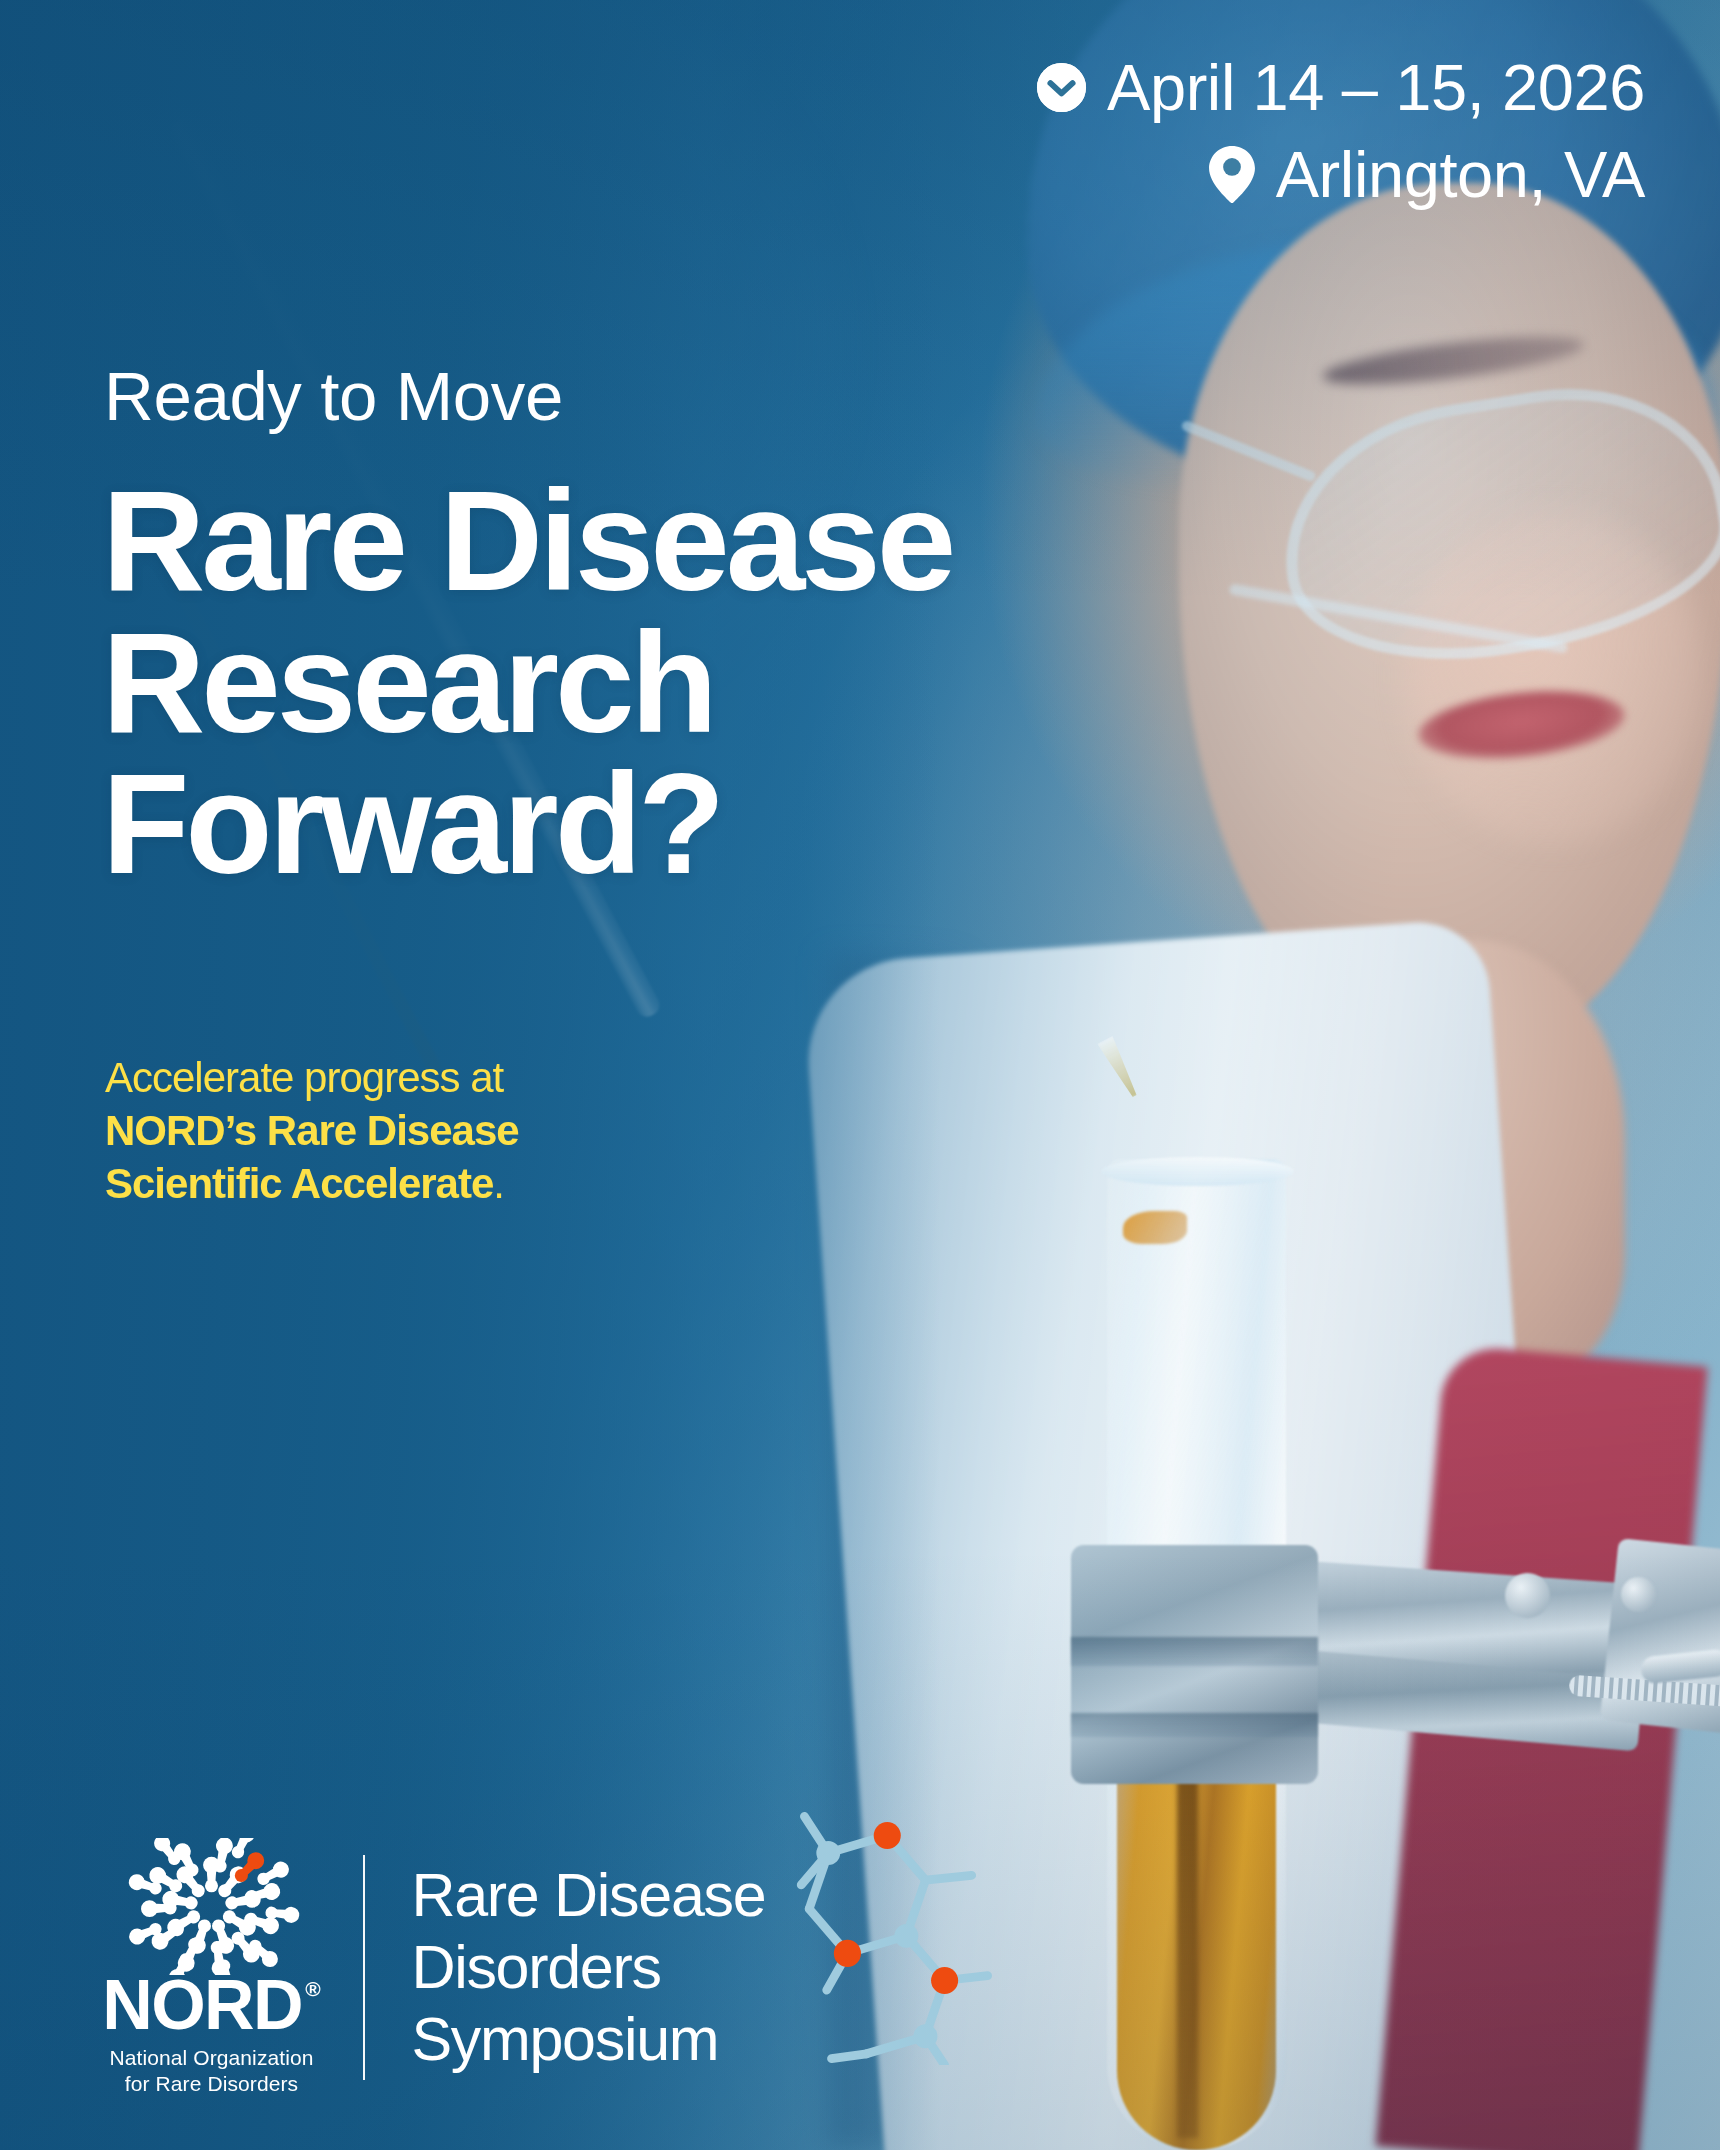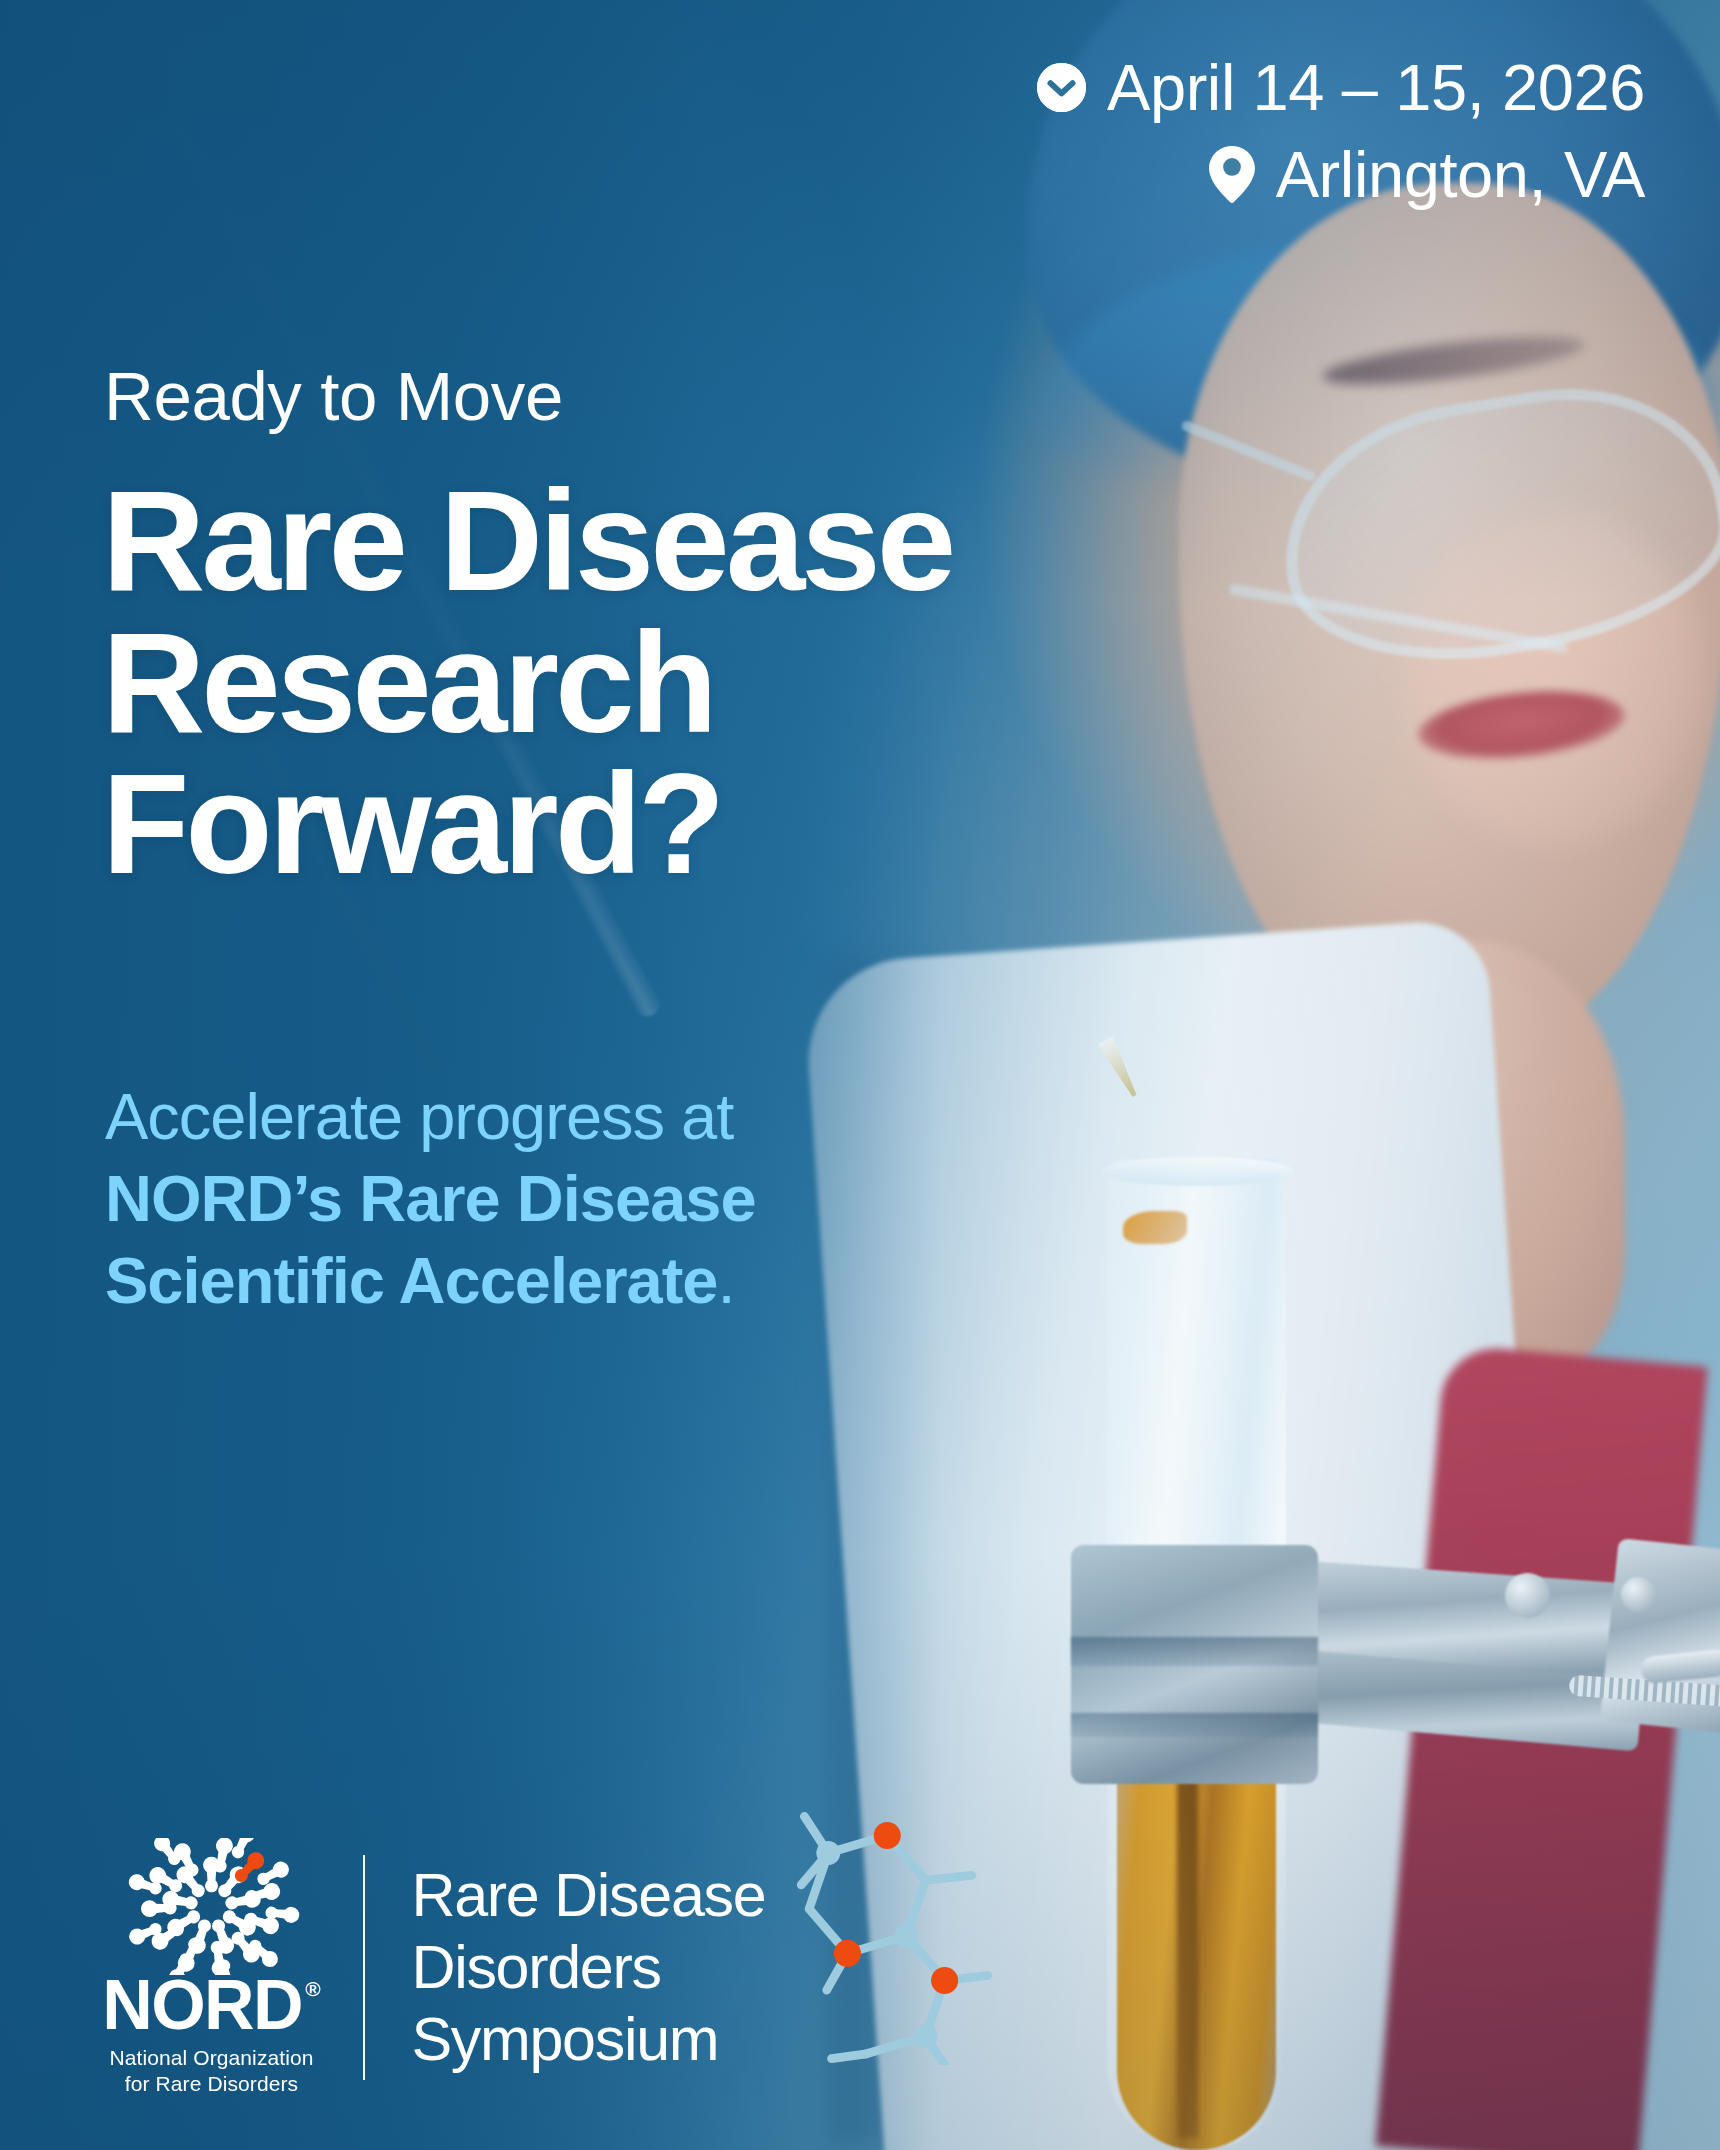--- a/index.html
+++ b/index.html
@@ -402,23 +402,23 @@
     font-weight:700;
     line-height:0.99;
     letter-spacing:-4px;
     text-shadow:0 1.6px 11px rgba(10,50,80,0.22);
   }
   .headline .hl-line{ display:block; white-space:nowrap; }
 
   
   .subtitle{
     position:absolute;
-    left:105px; top:1076px;
-    color:#7dd3fc;
-    font-size:65px;
+    left:105px; top:1052px;
+    color:#fde047;
+    font-size:42px;
     line-height:1.26;
     letter-spacing:-1px;
     max-width:844px;
   }
   .subtitle .sub-line{ display:block; white-space:nowrap; }
   .sub-reg{ font-weight:400; }
   .sub-bold{ font-weight:700; }
 
   
   .lockup{

